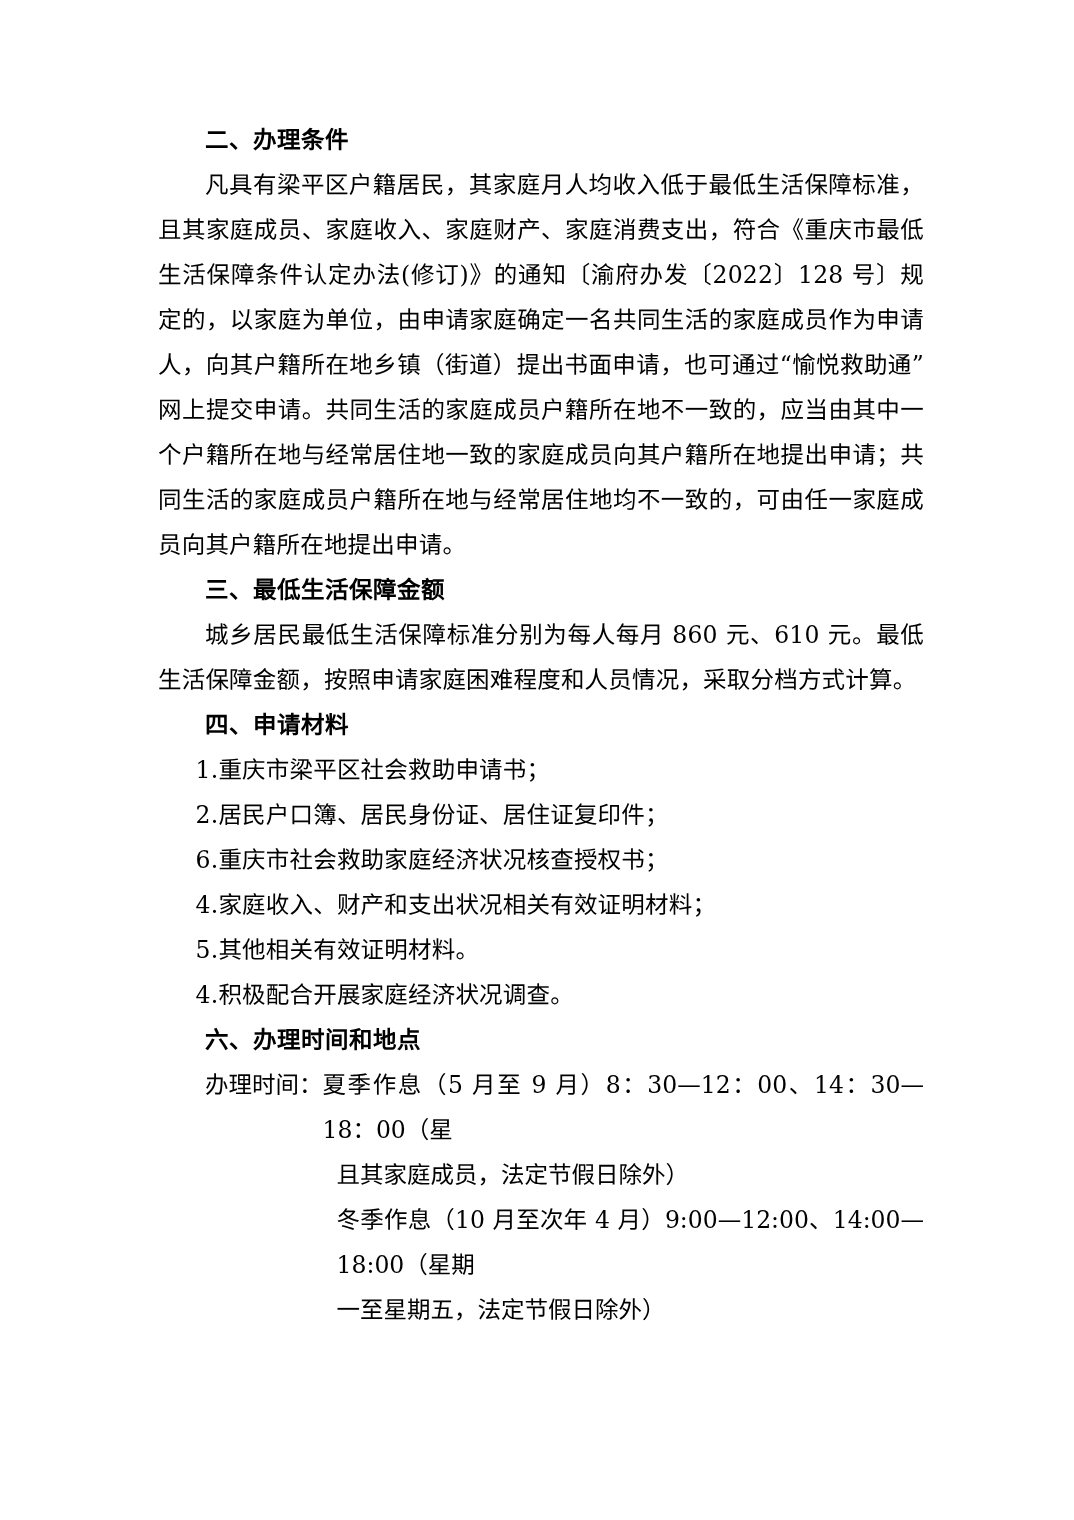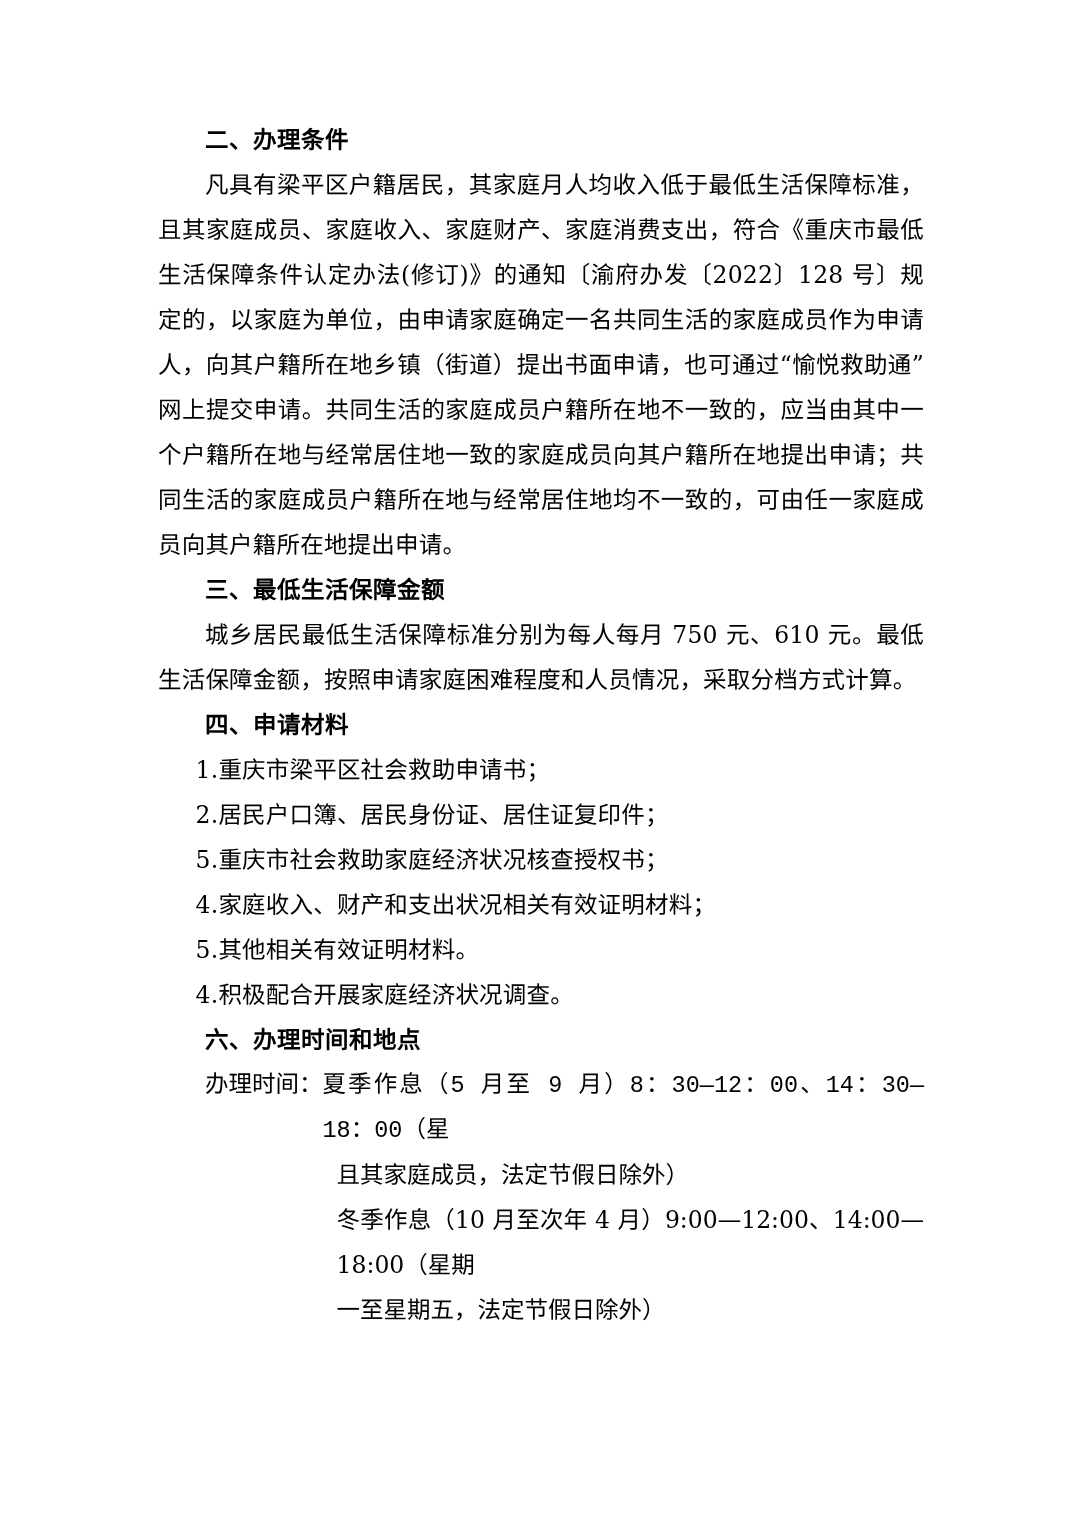--- a/index.html
+++ b/index.html
@@ -43,21 +43,20 @@
   p.list-item {
     margin: 0;
     text-indent: 1.6em;
     text-align: justify;
     letter-spacing: 0.2px;
   }
   .time-block {
     margin: 0;
     display: flex;
     text-indent: 0;
-    font-family: Liberation Mono, monospace;
   }
   .time-label {
     flex: 0 0 auto;
     padding-left: 2em;
     white-space: nowrap;
   }
   .time-value {
     flex: 1 1 auto;
     text-align: justify;
   }
@@ -71,26 +70,26 @@
 </head>
 <body>
 
 <div class="page">
   <div class="doc">
 
     <h2 class="section-heading">二、办理条件</h2>
     <p class="body-para">凡具有梁平区户籍居民，其家庭月人均收入低于最低生活保障标准，且其家庭成员、家庭收入、家庭财产、家庭消费支出，符合《重庆市最低生活保障条件认定办法(修订)》的通知〔渝府办发〔2022〕128 号〕规定的，以家庭为单位，由申请家庭确定一名共同生活的家庭成员作为申请人，向其户籍所在地乡镇（街道）提出书面申请，也可通过“愉悦救助通”网上提交申请。共同生活的家庭成员户籍所在地不一致的，应当由其中一个户籍所在地与经常居住地一致的家庭成员向其户籍所在地提出申请；共同生活的家庭成员户籍所在地与经常居住地均不一致的，可由任一家庭成员向其户籍所在地提出申请。</p>
 
     <h2 class="section-heading">三、最低生活保障金额</h2>
-    <p class="body-para">城乡居民最低生活保障标准分别为每人每月 750 元、610 元。最低生活保障金额，按照申请家庭困难程度和人员情况，采取分档方式计算。</p>
+    <p class="body-para">城乡居民最低生活保障标准分别为每人每月 860 元、610 元。最低生活保障金额，按照申请家庭困难程度和人员情况，采取分档方式计算。</p>
 
     <h2 class="section-heading">四、申请材料</h2>
     <p class="list-item">1.重庆市梁平区社会救助申请书；</p>
     <p class="list-item">2.居民户口簿、居民身份证、居住证复印件；</p>
-    <p class="list-item">5.重庆市社会救助家庭经济状况核查授权书；</p>
+    <p class="list-item">6.重庆市社会救助家庭经济状况核查授权书；</p>
     <p class="list-item">4.家庭收入、财产和支出状况相关有效证明材料；</p>
     <p class="list-item">5.其他相关有效证明材料。</p>
 
     <p class="list-item">4.积极配合开展家庭经济状况调查。</p>
 
     <h2 class="section-heading">六、办理时间和地点</h2>
 
     <div class="time-block">
       <span class="time-label">办理时间：</span>
       <span class="time-value">夏季作息（5 月至 9 月）8：30—12：00、14：30—18：00（星</span>

